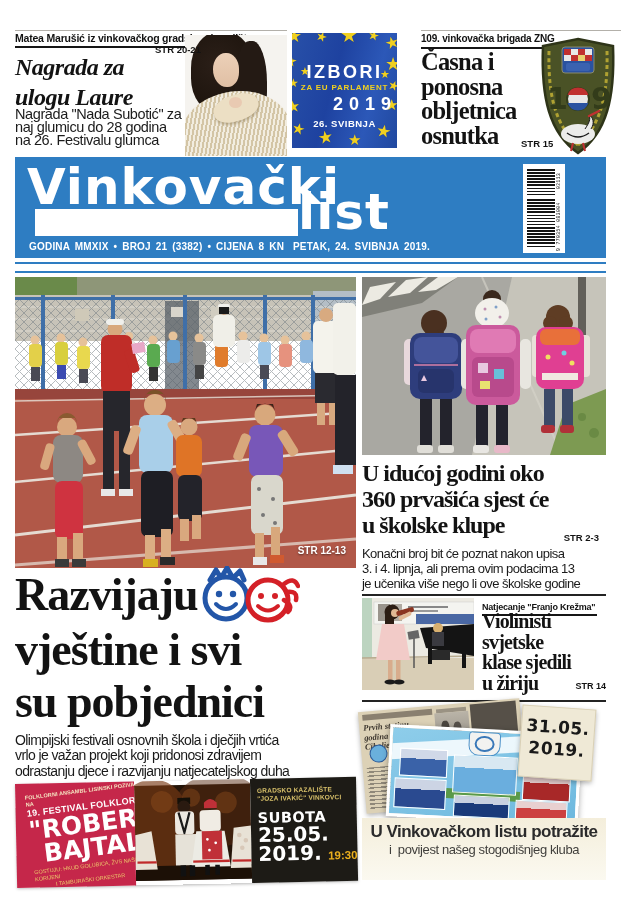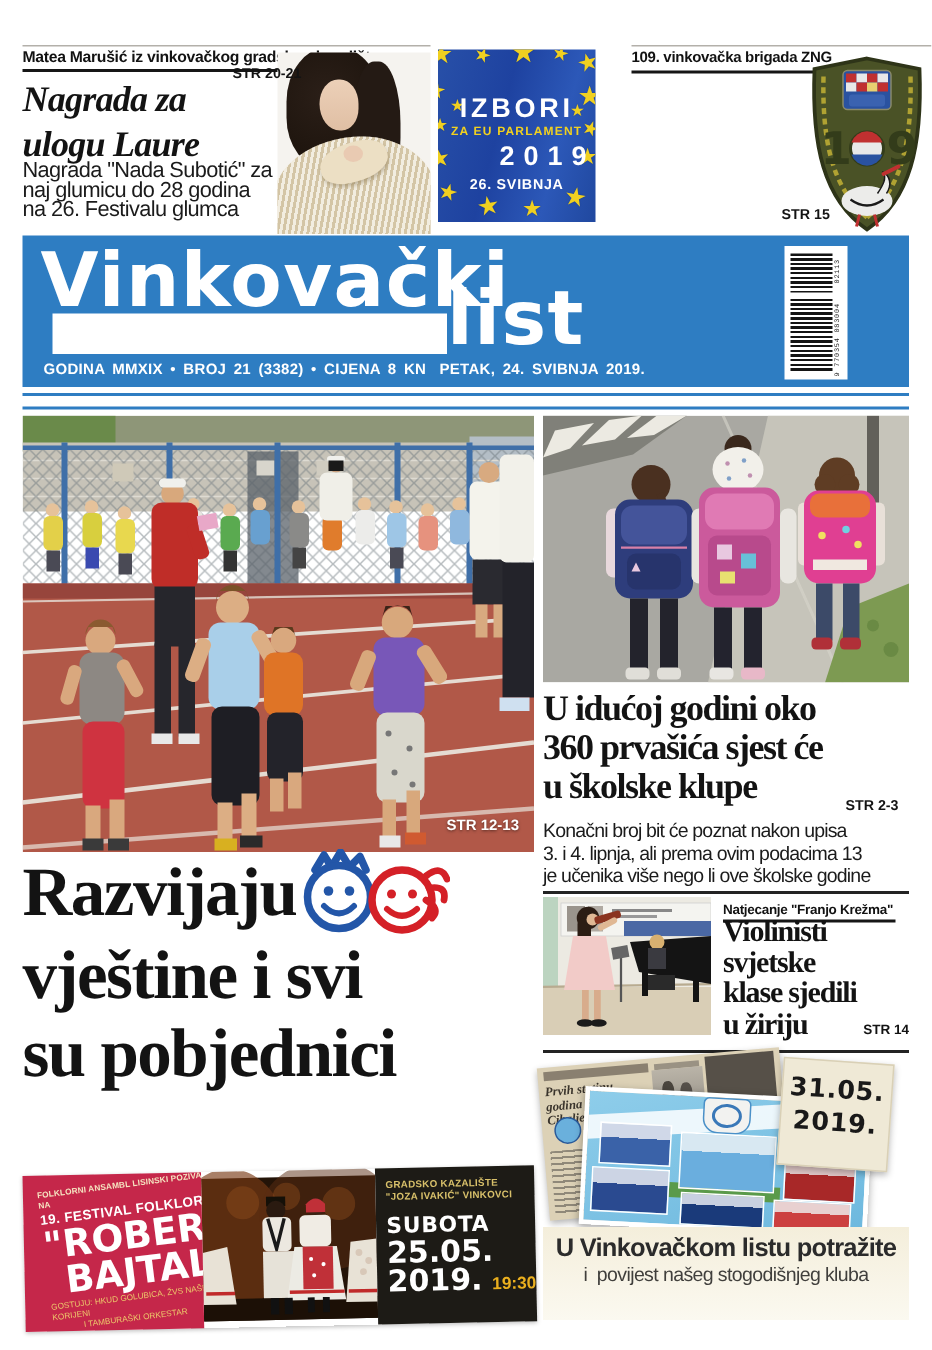--- a/index.html
+++ b/index.html
@@ -96,20 +96,24 @@
       <div style="font:800 18px/20px 'Liberation Sans',sans-serif;letter-spacing:2.5px;">IZBORI</div>
       <div style="font:800 8px/10px 'Liberation Sans',sans-serif;letter-spacing:.8px;color:var(--star_yellow,#f0d020);margin-top:1px;">ZA EU PARLAMENT</div>
       <div style="font:800 18px/20px 'Liberation Sans',sans-serif;letter-spacing:6px;margin-top:1px;padding-left:5px;text-align:right;">2019</div>
       <div style="font:800 9.5px/11px 'Liberation Sans',sans-serif;letter-spacing:.5px;margin-top:4px;">26. SVIBNJA</div>
     </div>
   </div>
 
   <div class="abs" style="left:421px;top:28px;width:201px;height:128px;">
     <div class="abs rule-top" style="left:0;top:2px;width:201px;height:0;"></div>
     <span class="kicker" style="font-size:10px;">109. vinkovačka brigada ZNG</span>
+    <div class="abs headline" style="left:0;top:22px;width:128px;font-size:24.5px;line-height:24.5px;letter-spacing:-.8px;z-index:2;">Časna i
+ponosna
+obljetnica
+osnutka</div>
     <div class="abs pageref" style="left:100px;top:110px;">STR 15</div>
     
     <svg class="abs" style="left:112px;top:9px;" width="90" height="119" viewBox="0 0 90 119">
       <path d="M45,2 L80,9 C82,60 74,96 45,116 C16,96 8,60 10,9 Z" fill="#4a5226" stroke="#2e3418" stroke-width="2.5"></path>
       <path d="M16,14 C15,58 22,88 45,108" fill="none" stroke="#b0a232" stroke-width="3" stroke-dasharray="4,3"></path>
       <path d="M74,14 C75,58 68,88 45,108" fill="none" stroke="#b0a232" stroke-width="3" stroke-dasharray="4,3"></path>
       <rect x="29" y="10" width="32" height="26" rx="3" fill="#2a52a0" stroke="#8a8a6a" stroke-width="1"></rect>
       <rect x="31" y="12" width="7" height="6" fill="#c03030"></rect>
         <rect x="38" y="12" width="7" height="6" fill="#e8e8e8"></rect>
         <rect x="45" y="12" width="7" height="6" fill="#c03030"></rect>
@@ -419,20 +423,23 @@
         <path d="M16,38 Q26,48 36,38" stroke="#2356a8" stroke-width="4" fill="none" stroke-linecap="round"></path>
         <circle cx="68" cy="34" r="20" fill="#fff" stroke="#d42027" stroke-width="5"></circle>
         <circle cx="61" cy="30" r="3" fill="#d42027"></circle>
           <circle cx="75" cy="30" r="3" fill="#d42027"></circle>
         <path d="M58,40 Q68,49 78,40" stroke="#d42027" stroke-width="4" fill="none" stroke-linecap="round"></path>
         <path d="M84,18 q10,-8 14,2 M86,26 q12,-2 10,8 M84,34 q10,6 4,12" stroke="#d42027" stroke-width="4.5" fill="none" stroke-linecap="round"></path>
       </svg>
     </div>
     <div class="headline" style="font-size:46px;line-height:52px;letter-spacing:-1px;">vještine i svi
 su pobjednici</div>
+    <div class="lead-deck" style="margin-top:5px;">Olimpijski festivali osnovnih škola i dječjih vrtića
+vrlo je važan projekt koji pridonosi zdravijem
+odrastanju djece i razvijanju natjecateljskog duha</div>
   </div>
 
   <div class="abs" style="left:362px;top:598px;width:112px;height:92px;overflow:hidden;">
     <svg width="112" height="92" viewBox="0 0 112 92">
       <rect x="0" y="0" width="112" height="60" fill="#eceae2"></rect>
       <rect x="0" y="0" width="10" height="60" fill="#bcd4c0"></rect>
       <rect x="0" y="60" width="112" height="32" fill="#d9ceb6"></rect>
       <line x1="0" y1="60" x2="112" y2="58" stroke="#b8ab90" stroke-width="1.5"></line>
       <rect x="12" y="4" width="100" height="22" fill="#f4f4f0" stroke="#ccc" stroke-width="0.5"></rect>
       <rect x="16" y="6" width="12" height="17" fill="#9a948c"></rect>

